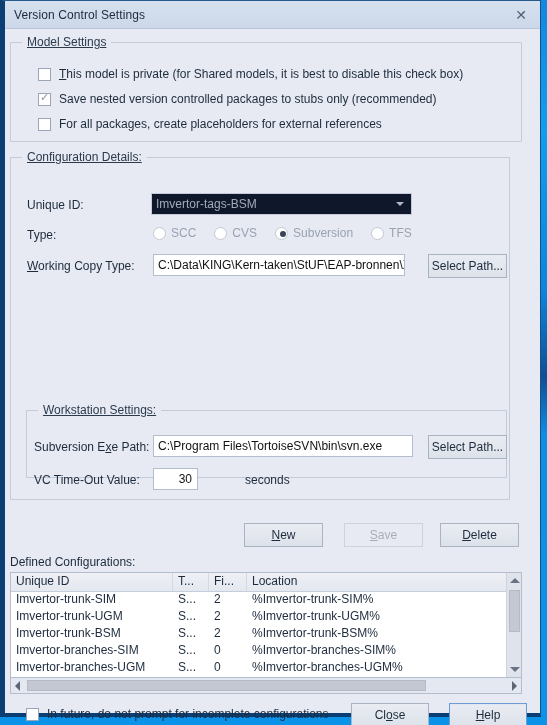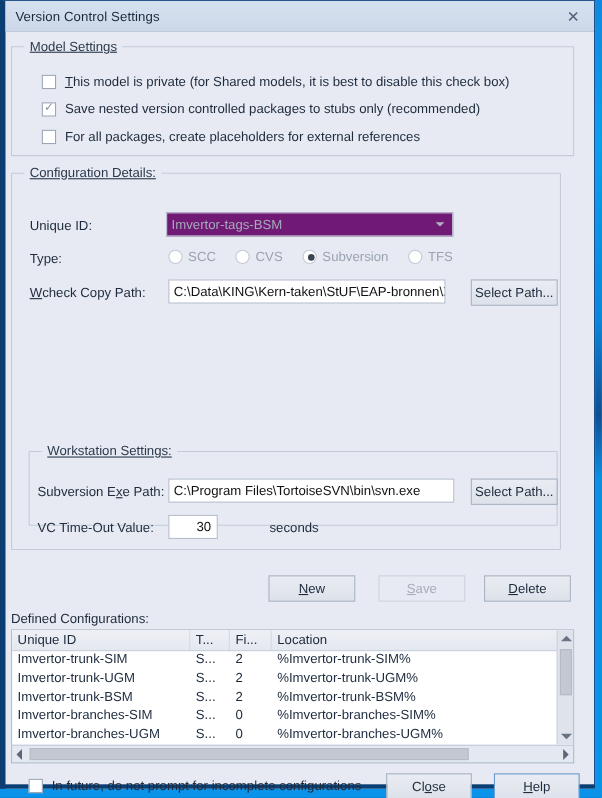--- a/index.html
+++ b/index.html
@@ -75,21 +75,21 @@
   .tinput {
     background: #fff; border: 1px solid #b3bdcd;
     font-size: 12px; color: #111;
     padding: 2px 4px; height: 22px; line-height: 17px;
     overflow: hidden; white-space: nowrap;
     position: absolute;
   }
   .tinput.num { text-align: right; padding-right: 5px; }
   .combo {
     position: absolute; height: 22px;
-    background: #701a75; border: 1px solid #c3cbd9;
+    background: #0f172a; border: 1px solid #c3cbd9;
     font-size: 12px; color: #a3abb8;
     padding: 2px 4px; line-height: 17px; white-space: nowrap;
   }
   .combo .arw {
     position: absolute; right: 7px; top: 8px;
     width: 0; height: 0;
     border-left: 4px solid transparent; border-right: 4px solid transparent;
     border-top: 4px solid #b0b7c2;
   }
 
@@ -210,21 +210,21 @@
       <span class="rad">
         <span class="rcircle sel"></span>
         <span class="lbl dis">Subversion</span>
       </span>
       <span class="rad">
         <span class="rcircle"></span>
         <span class="lbl dis">TFS</span>
       </span>
     </div>
 
-    <span class="lbl" style="position:absolute; left:22px; top:230px;"><u>W</u><span>check Copy Path:</span></span>
+    <span class="lbl" style="position:absolute; left:22px; top:230px;"><u>W</u><span>orking Copy Type:</span></span>
     <div class="tinput" style="left:148px; top:225px; width:252px;">C:\Data\KING\Kern-taken\StUF\EAP-bronnen\XMI-dat</div>
     <div class="btn" style="left:423px; top:225px; width:79px;">Select Path...</div>
 
     <div class="group" style="left:21px; top:381px; width:481px; height:68px;">
       <span class="group-title">Workstation Settings:</span>
     </div>
 
     <span class="lbl" style="position:absolute; left:29px; top:411px;"><span>Subversion E</span><u>x</u><span>e Path:</span></span>
     <div class="tinput" style="left:148px; top:406px; width:260px;">C:\Program Files\TortoiseSVN\bin\svn.exe</div>
     <div class="btn" style="left:423px; top:406px; width:79px;">Select Path...</div>

